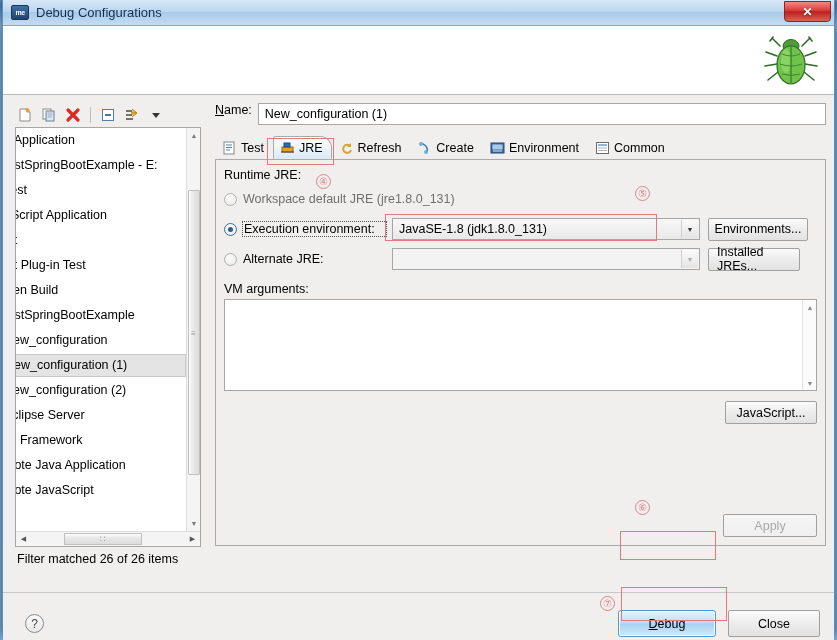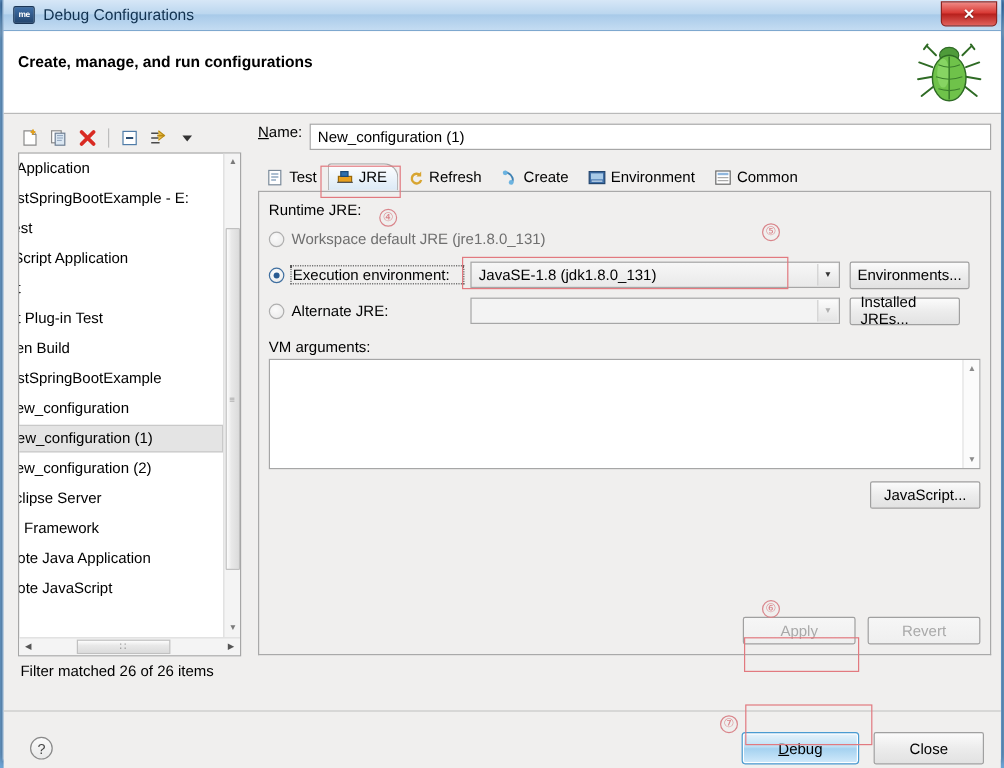--- a/index.html
+++ b/index.html
@@ -348,21 +348,20 @@
 
 <div class="window">
 
   <div class="titlebar">
     <div class="title-icon">me</div>
     <div class="title-text">Debug Configurations</div>
     <div class="close-btn">✕</div>
   </div>
 
   <div class="header">
-    <div class="header-title">Create, manage, and run configurations</div>
     <div class="header-bug">
       <svg width="62" height="60" viewBox="0 0 62 60">
         <g stroke="#2f6b25" stroke-width="1.6" fill="none" stroke-linecap="round">
           <path d="M20 16 L12 8 M13 7 L10 11"></path>
           <path d="M42 16 L50 8 M49 7 L52 11"></path>
           <path d="M17 26 L6 22 M17 34 L5 36 M18 42 L8 50"></path>
           <path d="M45 26 L56 22 M45 34 L57 36 M44 42 L54 50"></path>
         </g>
         <ellipse cx="31" cy="16" rx="8" ry="6.5" fill="#4f9b3a" stroke="#2f6b25" stroke-width="1"></ellipse>
         <ellipse cx="31" cy="35" rx="14" ry="19" fill="#6fc24a" stroke="#2f6b25" stroke-width="1.2"></ellipse>
@@ -555,23 +554,20 @@
         <div style="display:flex;justify-content:flex-end;margin-top:10px;">
           <div class="btn" style="width:74px;">
             <span>JavaScript...</span>
           </div>
         </div>
 
         <div class="apply-row">
           <div class="btn disabled" style="width:94px;">
             <span>Apply</span>
           </div>
-          <div class="btn disabled" style="width:94px;">
-            <span>Revert</span>
-          </div>
         </div>
       </div>
     </div>
   </div>
 
   <div class="dlg-footer">
     <div class="help-icon">?</div>
     <div class="footer-buttons">
       <div class="btn primary" style="width:98px;height:27px;">
         <span><u>D</u>ebug</span>

